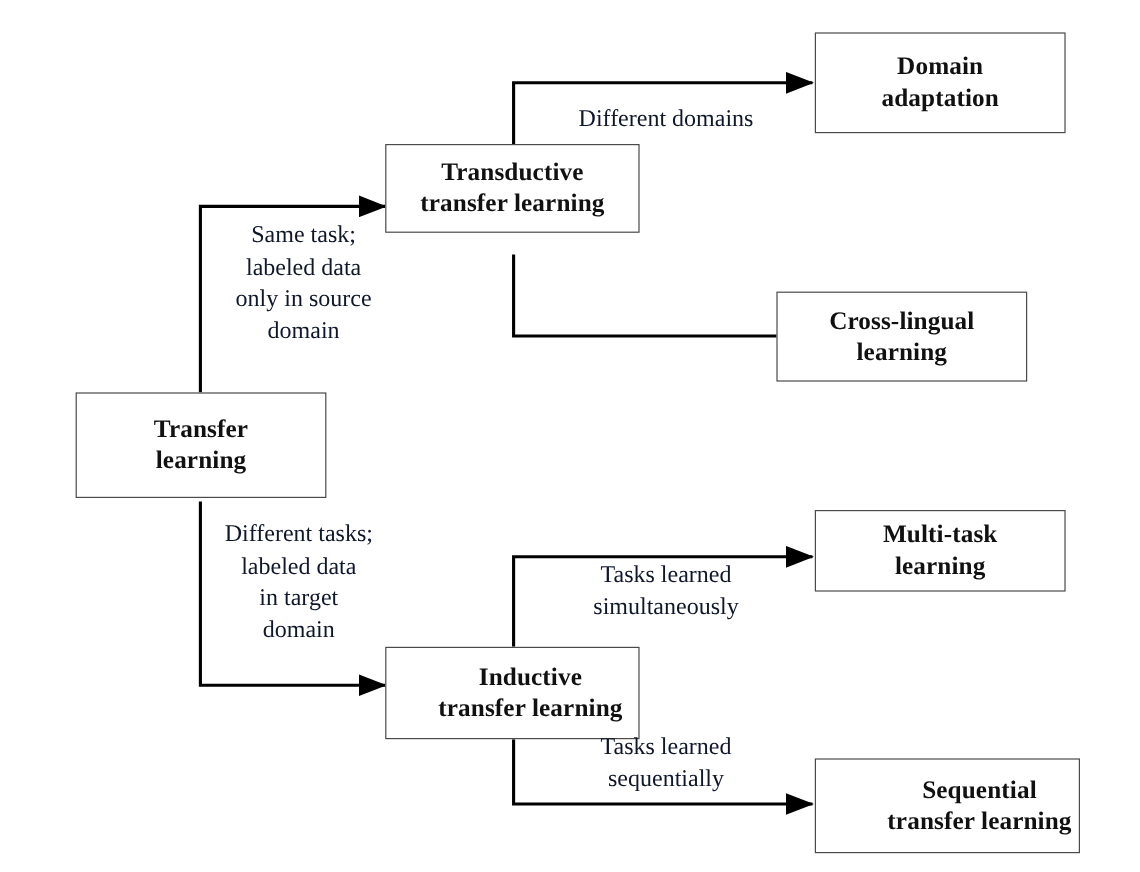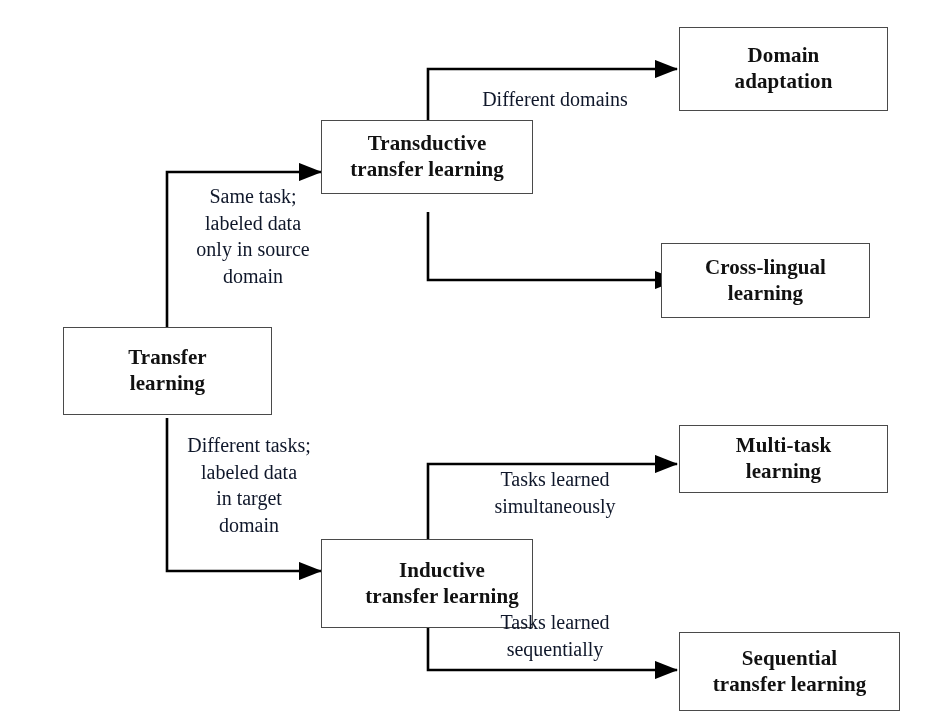--- a/index.html
+++ b/index.html
@@ -85,41 +85,41 @@
   <div class="node" style="left:63px; top:327px; width:209px; height:88px;">
     <span class="node-label">Transfer
 learning</span>
   </div>
 
   <div class="node" style="left:321px; top:120px; width:212px; height:74px;">
     <span class="node-label">Transductive
 transfer learning</span>
   </div>
 
-  <div class="node" style="left:321px; top:539px; width:212px; height:89px;padding-left:30px;">
+  <div class="node" style="left:321px; top:539px; width:212px; height:77px;padding-left:30px;">
     <span class="node-label">Inductive
 transfer learning</span>
   </div>
 
   <div class="node" style="left:679px; top:27px; width:209px; height:84px;">
     <span class="node-label">Domain
 adaptation</span>
   </div>
 
-  <div class="node" style="left:661px; top:243px; width:209px; height:75px;">
+  <div class="node" style="left:647px; top:243px; width:209px; height:75px;">
     <span class="node-label">Cross-lingual
 learning</span>
   </div>
 
   <div class="node" style="left:679px; top:425px; width:209px; height:68px;">
     <span class="node-label">Multi-task
 learning</span>
   </div>
 
-  <div class="node" style="left:679px; top:632px; width:221px; height:79px;">
+  <div class="node" style="left:679px; top:632px; width:221px; height:79px;justify-content:flex-end;">
     <span class="node-label">Sequential
 transfer learning</span>
   </div>
 
   <div class="edge-label" style="left:172px; top:183px; width:162px;">Same task;
 labeled data
 only in source
 domain</div>
 
   <div class="edge-label" style="left:163px; top:432px; width:172px;">Different tasks;

